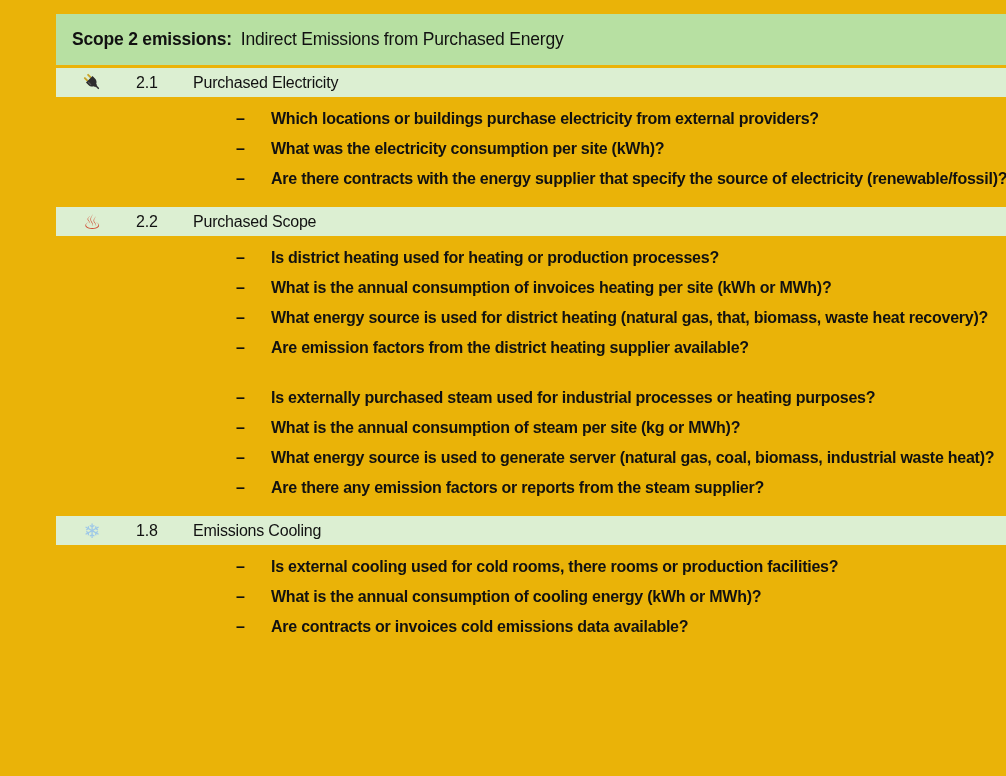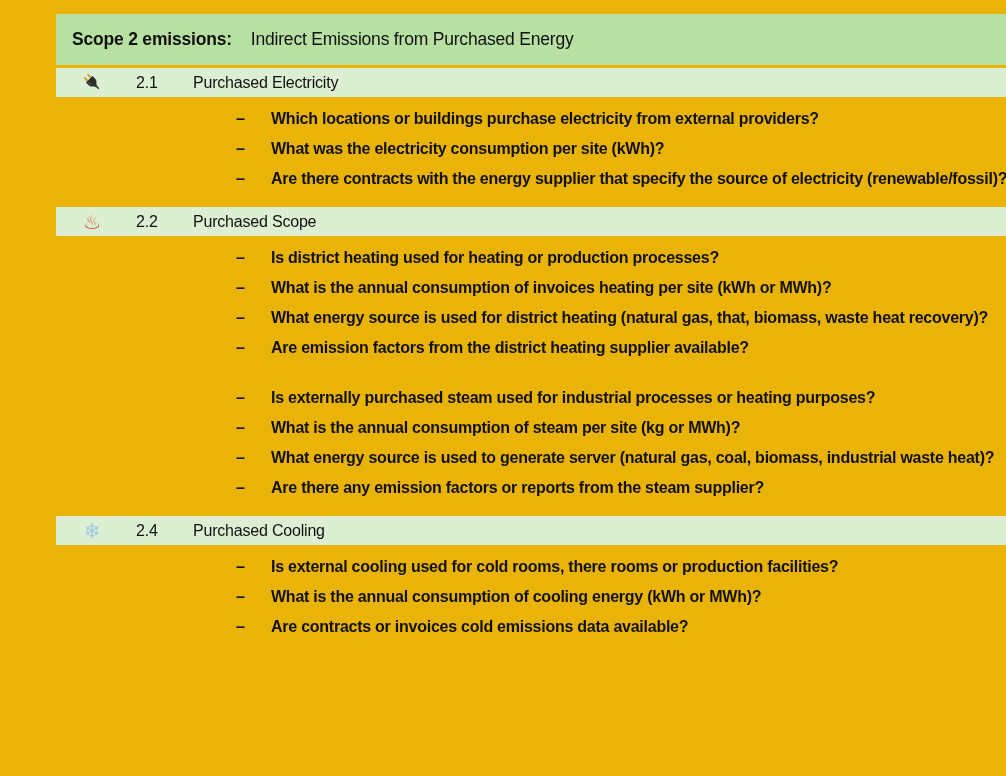--- a/index.html
+++ b/index.html
@@ -15,21 +15,21 @@
   .table{margin:14px 24px 0 20px;width:962px;}
   .header-bar{
     background:var(--header-bg,#b7e0a2);
     height:51px;
     display:flex;align-items:center;
     padding-left:16px;box-sizing:border-box;
     margin-bottom:3px;
     font-size:17.5px;letter-spacing:-0.2px;
   }
   .header-bar .bold{font-weight:700;}
-  .header-bar .rest{margin-left:19px;}
+  .header-bar .rest{margin-left:9px;}
   .section-bar{
     background:var(--section-bg,#dcefd2);
     height:29px;
     display:flex;align-items:center;
     box-sizing:border-box;
     padding-left:24px;
     font-size:16px;letter-spacing:-0.2px;
   }
   .icon-cell{
     width:24px;height:24px;flex:none;
@@ -138,22 +138,22 @@
       <li>
         <span class="dash">–</span>
         <span class="q-text">Are there any emission factors or reports from the steam supplier?</span>
       </li>
     </ul>
 
     <div class="section-bar">
       <span class="icon-cell">
         <span class="glyph-icon glyph-snow">❄</span>
       </span>
-      <span class="sec-num">2.4</span>
-      <span class="sec-title">Purchased Cooling</span>
+      <span class="sec-num">1.8</span>
+      <span class="sec-title">Emissions Cooling</span>
     </div>
     <ul class="q-list">
       <li>
         <span class="dash">–</span>
         <span class="q-text">Is external cooling used for cold rooms, there rooms or production facilities?</span>
       </li>
       <li>
         <span class="dash">–</span>
         <span class="q-text">What is the annual consumption of cooling energy (kWh or MWh)?</span>
       </li>

